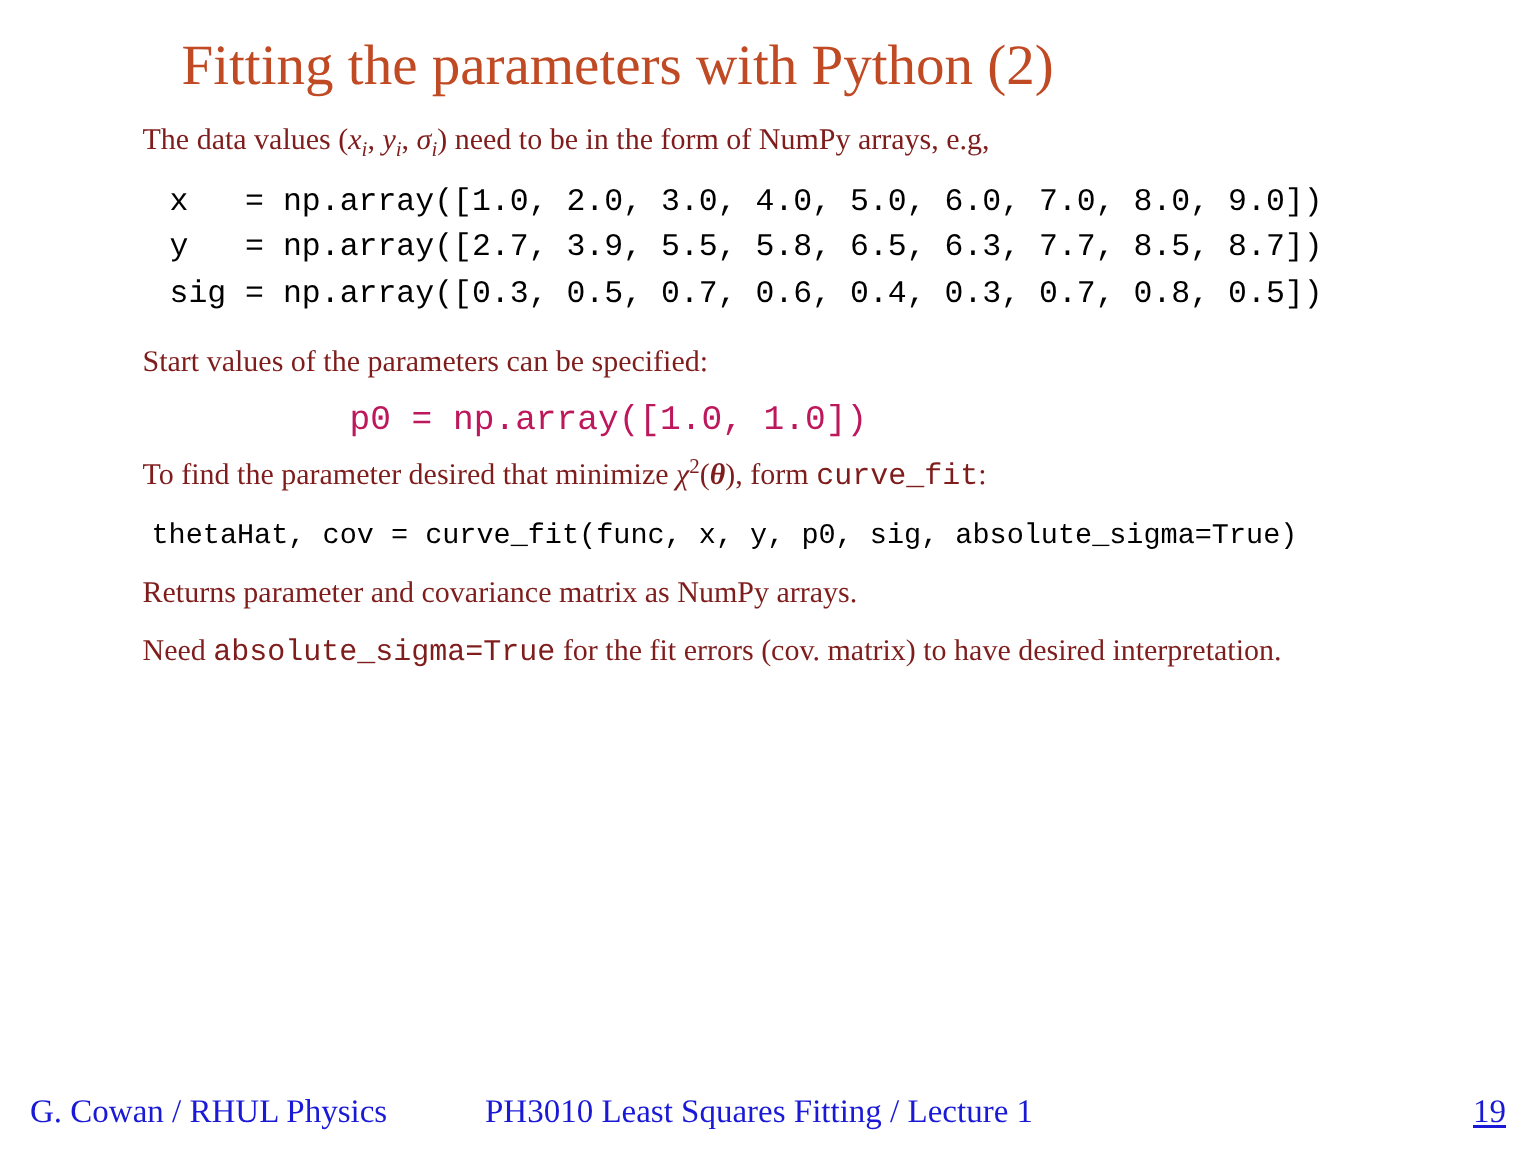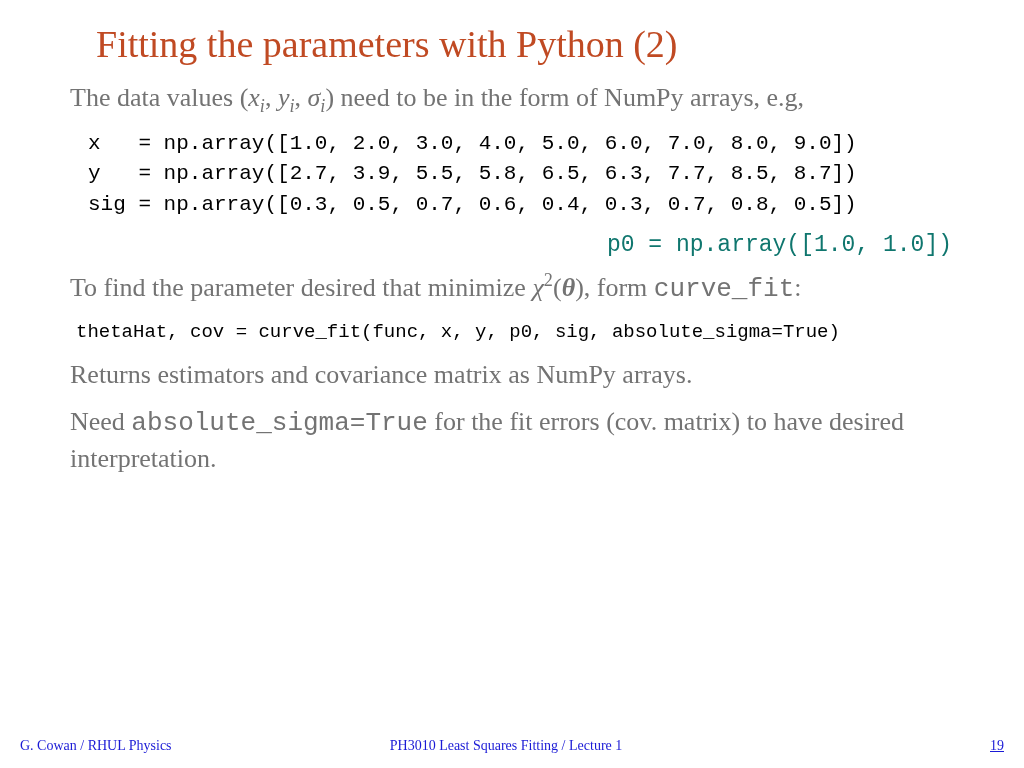--- a/index.html
+++ b/index.html
@@ -6,51 +6,52 @@
     margin: 0;
     padding: 0;
     width: 1024px;
     height: 768px;
     background: #ffffff;
     font-family: 'Times New Roman', Times, serif;
     position: relative;
     overflow: hidden;
   }
   .slide {
-    padding: 22px 72px 0 48px;
+    padding: 22px 28px 0 48px;
+    margin-left: 25px;
   }
   .title {
     color: #c04a23;
     font-size: 38px;
     font-weight: 400;
     margin: 0 0 14px 48px;
   }
   .body-text {
-    color: #737373;
-    font-size: 26px;
+    color: #7f1d1d;
+    font-size: 20px;
     line-height: 1.35;
     margin: 10px 22px 8px 22px;
   }
   .body-text.tight {
     margin-top: 16px;
   }
   .code-block {
     font-family: Liberation Mono, monospace;
     color: #000;
     font-size: 21px;
     white-space: pre;
     margin: 10px 0 6px 40px;
     line-height: 1.45;
   }
   .code-center {
     font-family: 'Courier New', Courier, monospace;
-    color: #0f766e;
+    color: #be185d;
     font-size: 23px;
     white-space: pre;
-    text-align: right;
+    text-align: left;
     margin: 12px 0 10px 160px;
   }
   .code-line {
     font-family: Liberation Mono, monospace;
     color: #000;
     font-size: 19px;
     white-space: pre;
     margin: 14px 0 12px 28px;
   }
   .sub { font-style: italic; font-size: 0.7em; vertical-align: sub; }
@@ -61,21 +62,21 @@
     font-weight: normal;
   }
   .footer {
     position: absolute;
     bottom: 14px;
     left: 0;
     width: 1024px;
     padding: 0 20px;
     box-sizing: border-box;
     color: #1a1ad6;
-    font-size: 14px;
+    font-size: 22px;
     display: flex;
     justify-content: flex-start;
   }
   .footer .center { position: absolute; left: 0; right: 12px; text-align: center; }
   .footer .right { margin-left: auto; text-decoration: underline; }
 </style>
 </head>
 <body>
 
 <div class="slide">
@@ -83,30 +84,31 @@
   <h1 class="title">Fitting the parameters with Python (2)</h1>
 
   <div class="body-text">
     <span>The data values (</span><span class="ital">x</span><span class="sub">i</span><span>, </span><span class="ital">y</span><span class="sub">i</span><span>, </span><span class="ital">σ</span><span class="sub">i</span><span>) need to be in the form of NumPy arrays, e.g,</span>
   </div>
 
   <div class="code-block">x   = np.array([1.0, 2.0, 3.0, 4.0, 5.0, 6.0, 7.0, 8.0, 9.0])
 y   = np.array([2.7, 3.9, 5.5, 5.8, 6.5, 6.3, 7.7, 8.5, 8.7])
 sig = np.array([0.3, 0.5, 0.7, 0.6, 0.4, 0.3, 0.7, 0.8, 0.5])</div>
 
+  <div class="body-text tight">Start values of the parameters can be specified:</div>
 
   <div class="code-center">p0 = np.array([1.0, 1.0])</div>
 
   <div class="body-text">
     <span>To find the parameter desired that minimize </span><span class="ital">χ</span><span class="sup">2</span><span>(</span><span class="ital" style="font-weight:bold">θ</span><span>), form </span><span class="mono-inline">curve_fit</span><span>:</span>
   </div>
 
   <div class="code-line">thetaHat, cov = curve_fit(func, x, y, p0, sig, absolute_sigma=True)</div>
 
-  <div class="body-text" style="margin-top:14px">Returns estimators and covariance matrix as NumPy arrays.</div>
+  <div class="body-text" style="margin-top:14px">Returns parameter and covariance matrix as NumPy arrays.</div>
 
   <div class="body-text" style="margin-top:12px">
     <span>Need </span><span class="mono-inline">absolute_sigma=True</span><span> for the fit errors (cov. matrix) to have desired interpretation.</span>
   </div>
 
 </div>
 
 <div class="footer">
   <span>G. Cowan / RHUL Physics</span>
   <span class="center">PH3010 Least Squares Fitting / Lecture 1</span>

